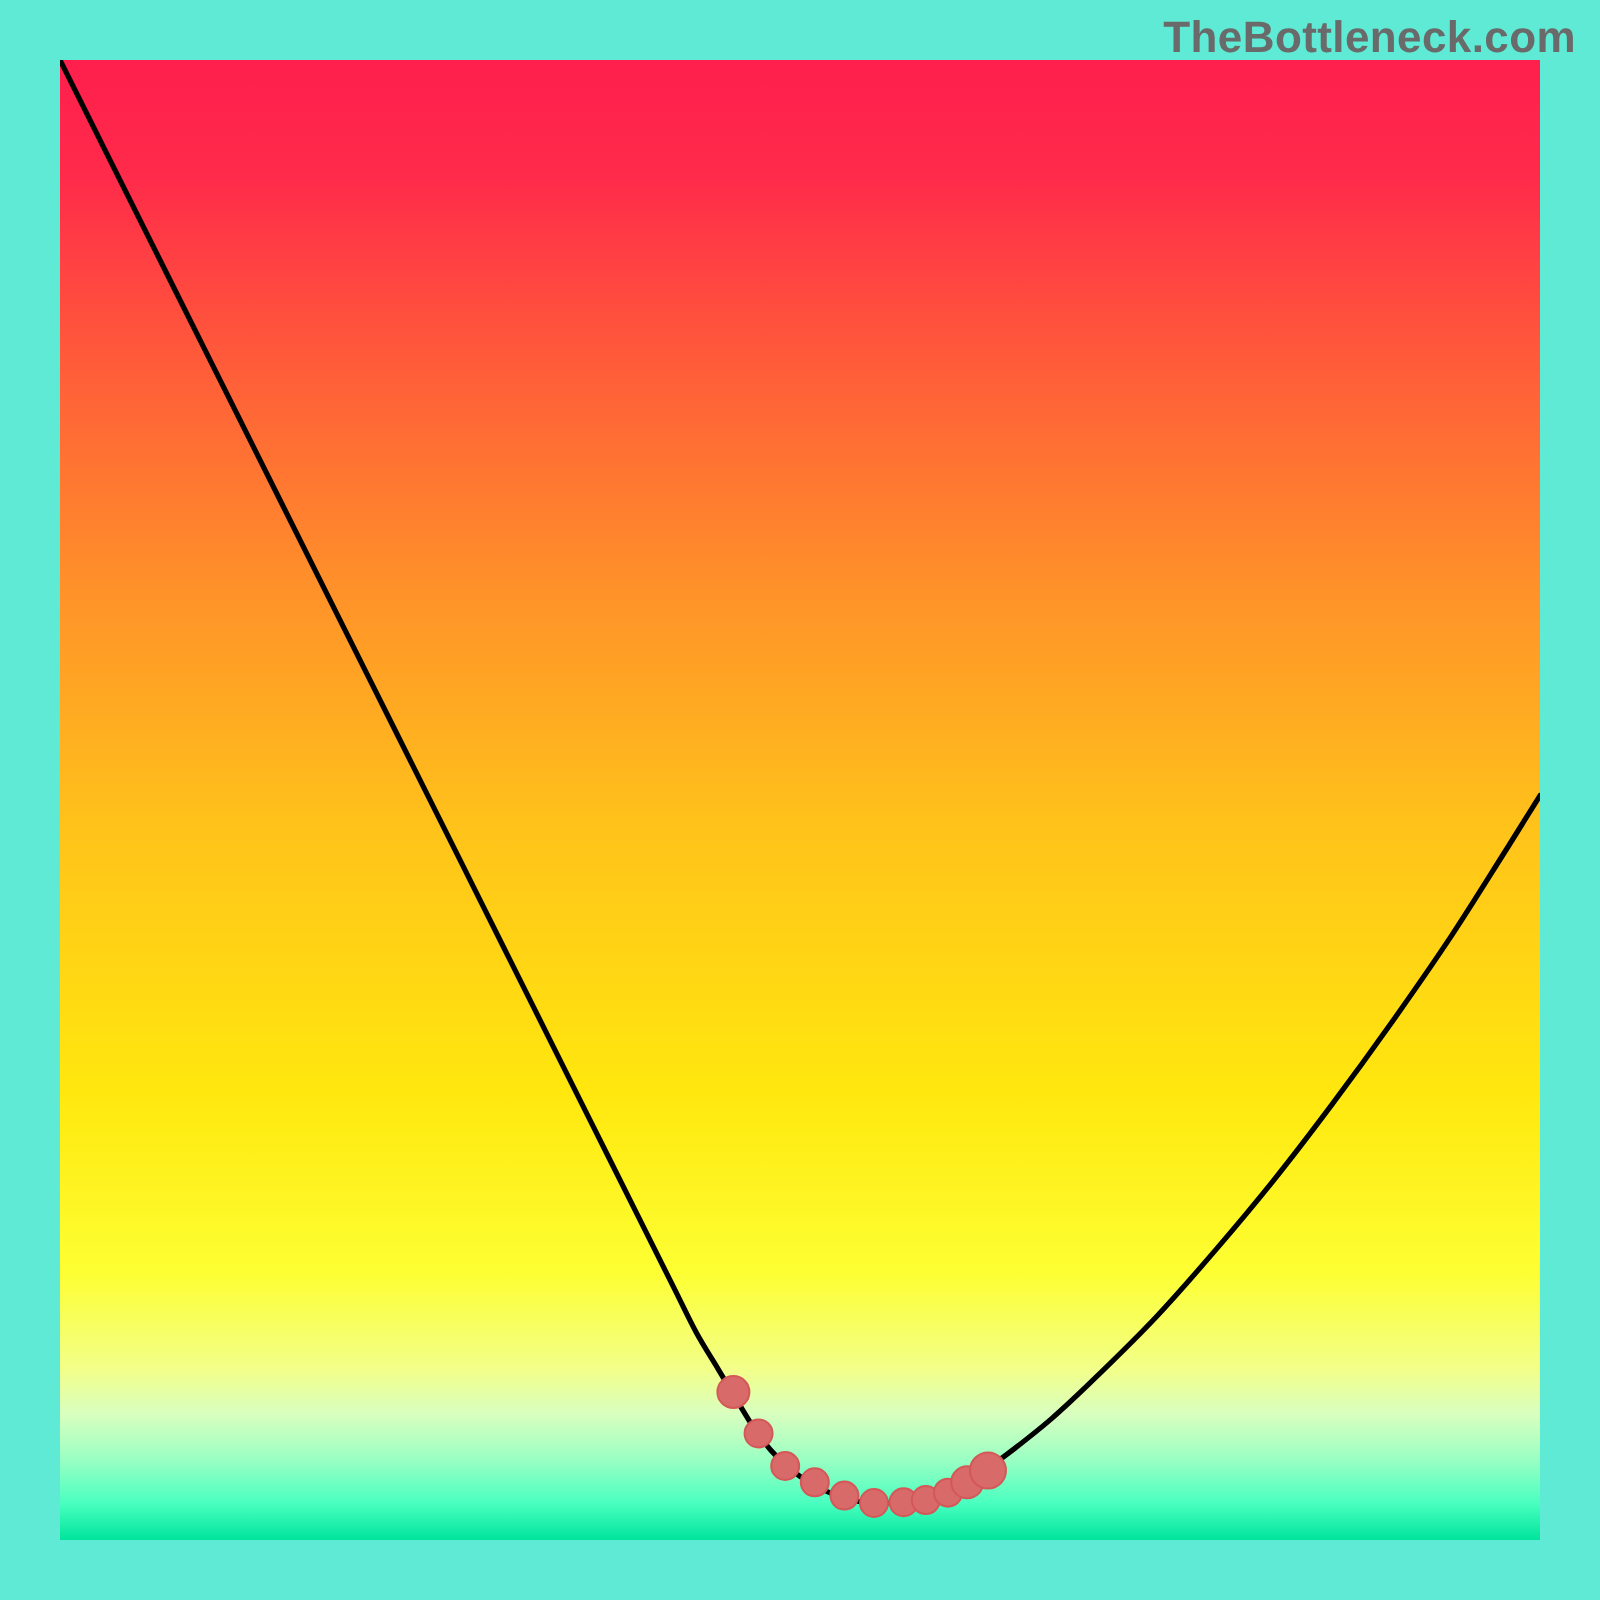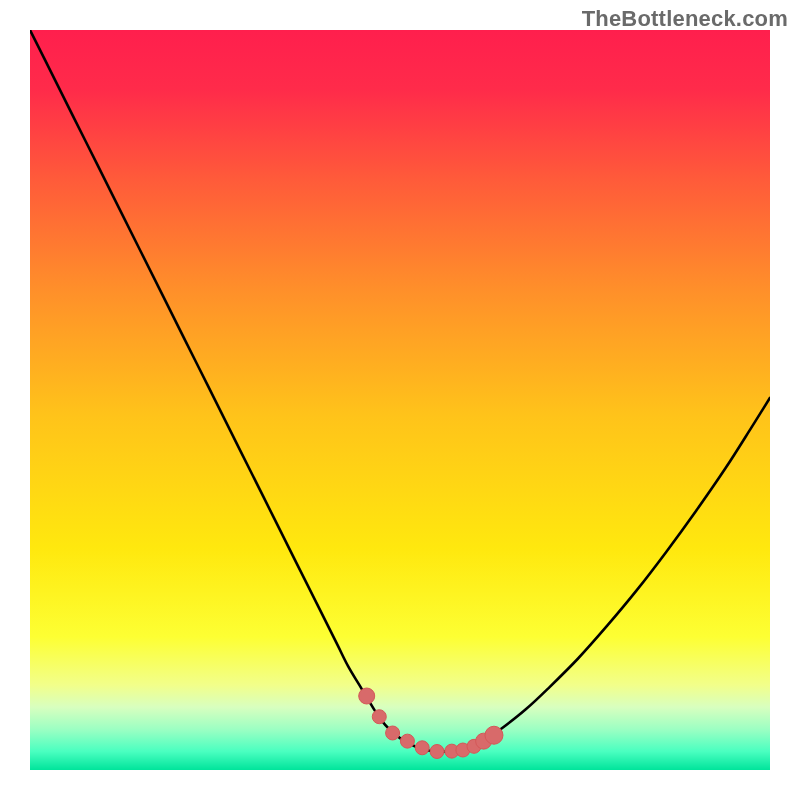--- a/index.html
+++ b/index.html
@@ -7,21 +7,21 @@
     padding: 0;
     width: 800px;
     height: 800px;
     background: #000;
     overflow: hidden;
     font-family: Arial, Helvetica, sans-serif;
   }
   .frame {
     position: absolute;
     inset: 0;
-    background: #ffffff;
+    background: #5eead4;
   }
   .plot {
     position: absolute;
     left: 30px;
     top: 30px;
     width: 740px;
     height: 740px;
     overflow: hidden;
   }
   .watermark {

